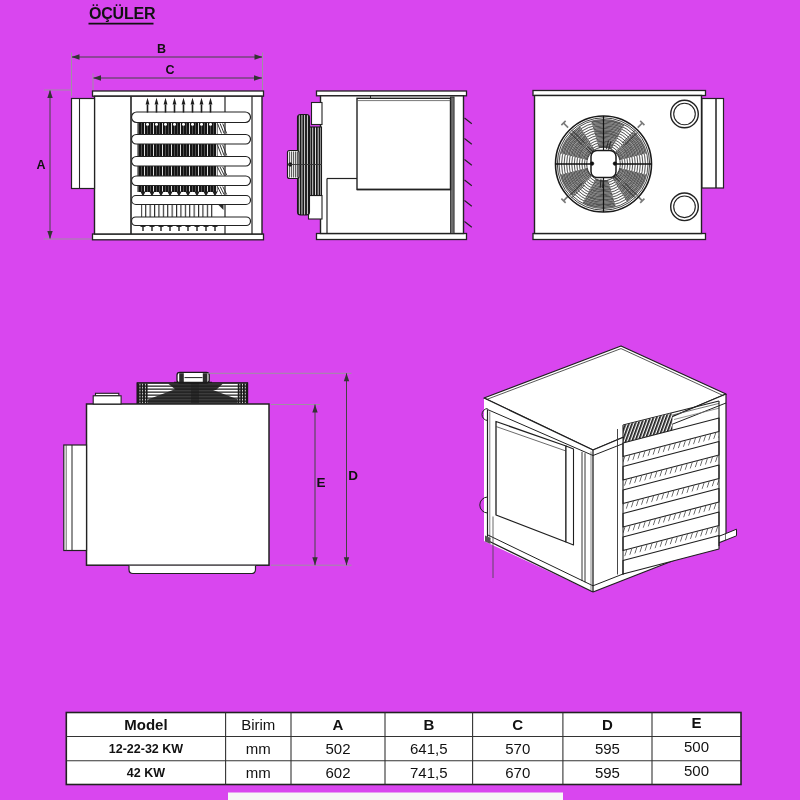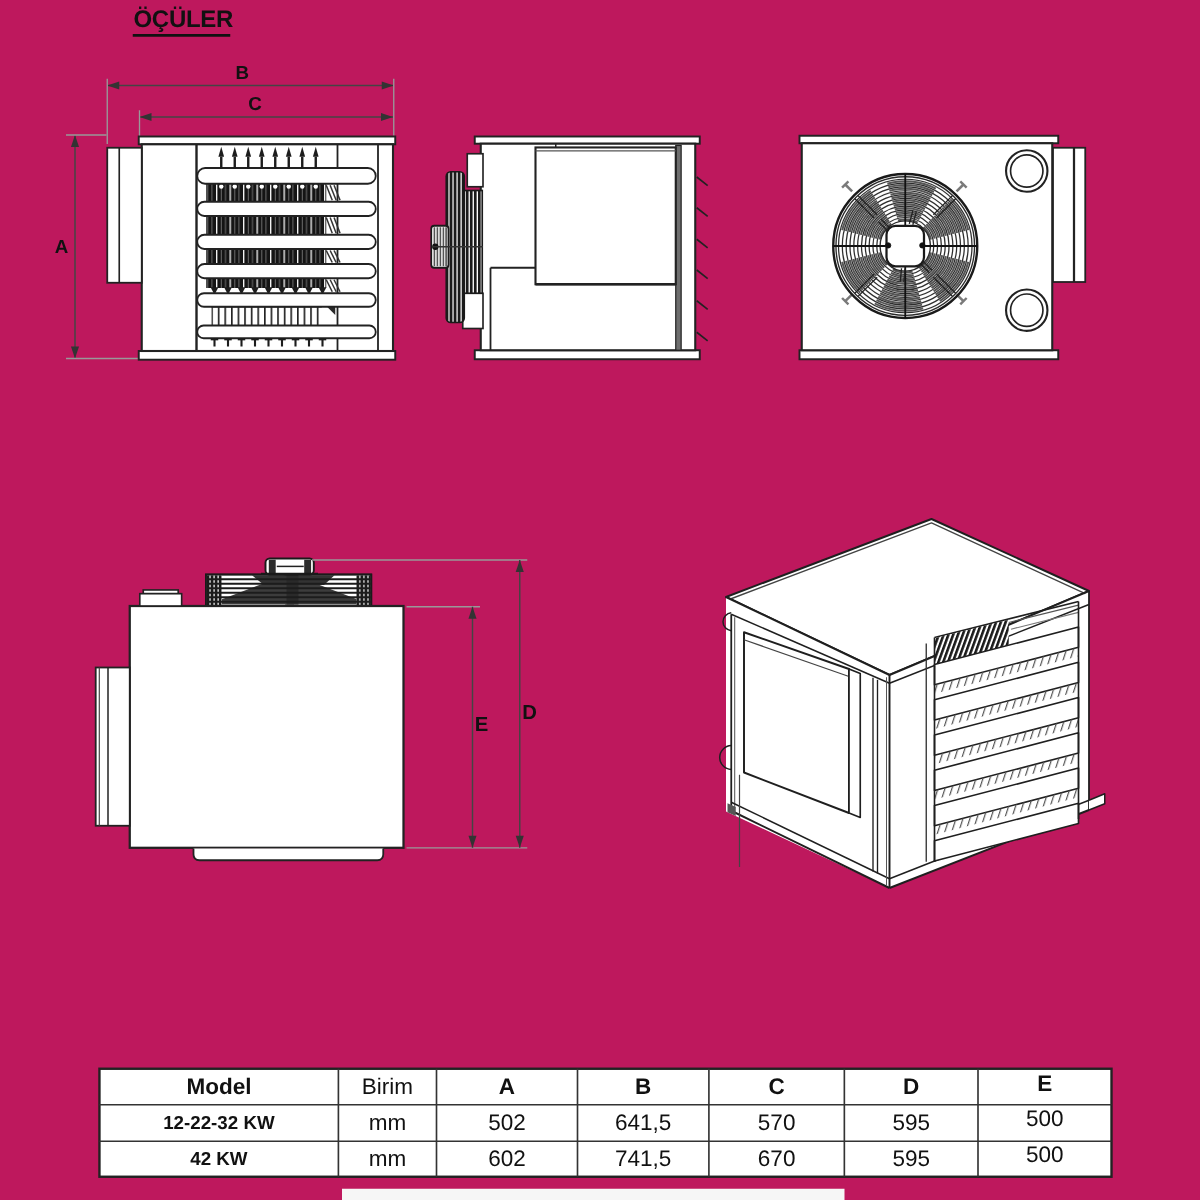--- a/index.html
+++ b/index.html
@@ -1,16 +1,16 @@
 <!DOCTYPE html>
 <html><head>
 <meta charset="utf-8">
 <style>
 html,body{margin:0;padding:0;background:#fff;}
-#page{position:relative;width:800px;height:800px;background:#be185d;overflow:hidden;font-family:"Liberation Sans",sans-serif;}
+#page{position:relative;width:800px;height:800px;background:#d946ef;overflow:hidden;font-family:"Liberation Sans",sans-serif;}
 svg text{font-family:"Liberation Sans",sans-serif;}
 </style>
 </head>
 <body>
 <div id="page">
 <svg width="800" height="800" viewBox="0 0 800 800">
 <defs>
 <pattern id="vdense" width="9" height="10" patternUnits="userSpaceOnUse">
   <rect width="9" height="10" fill="#141414"></rect>
   <rect x="0" width="0.9" height="10" fill="#f4f4f4"></rect>

